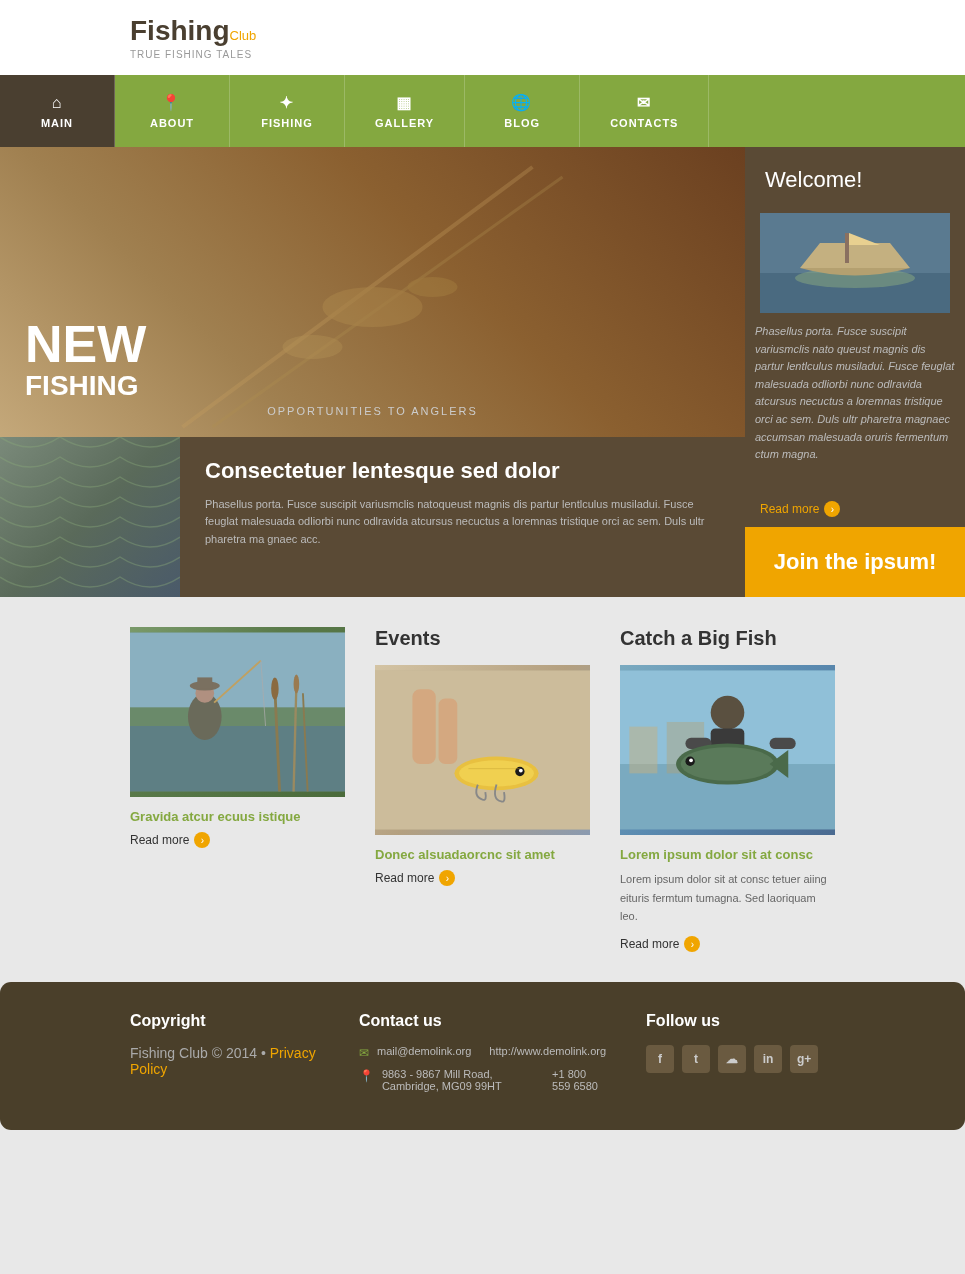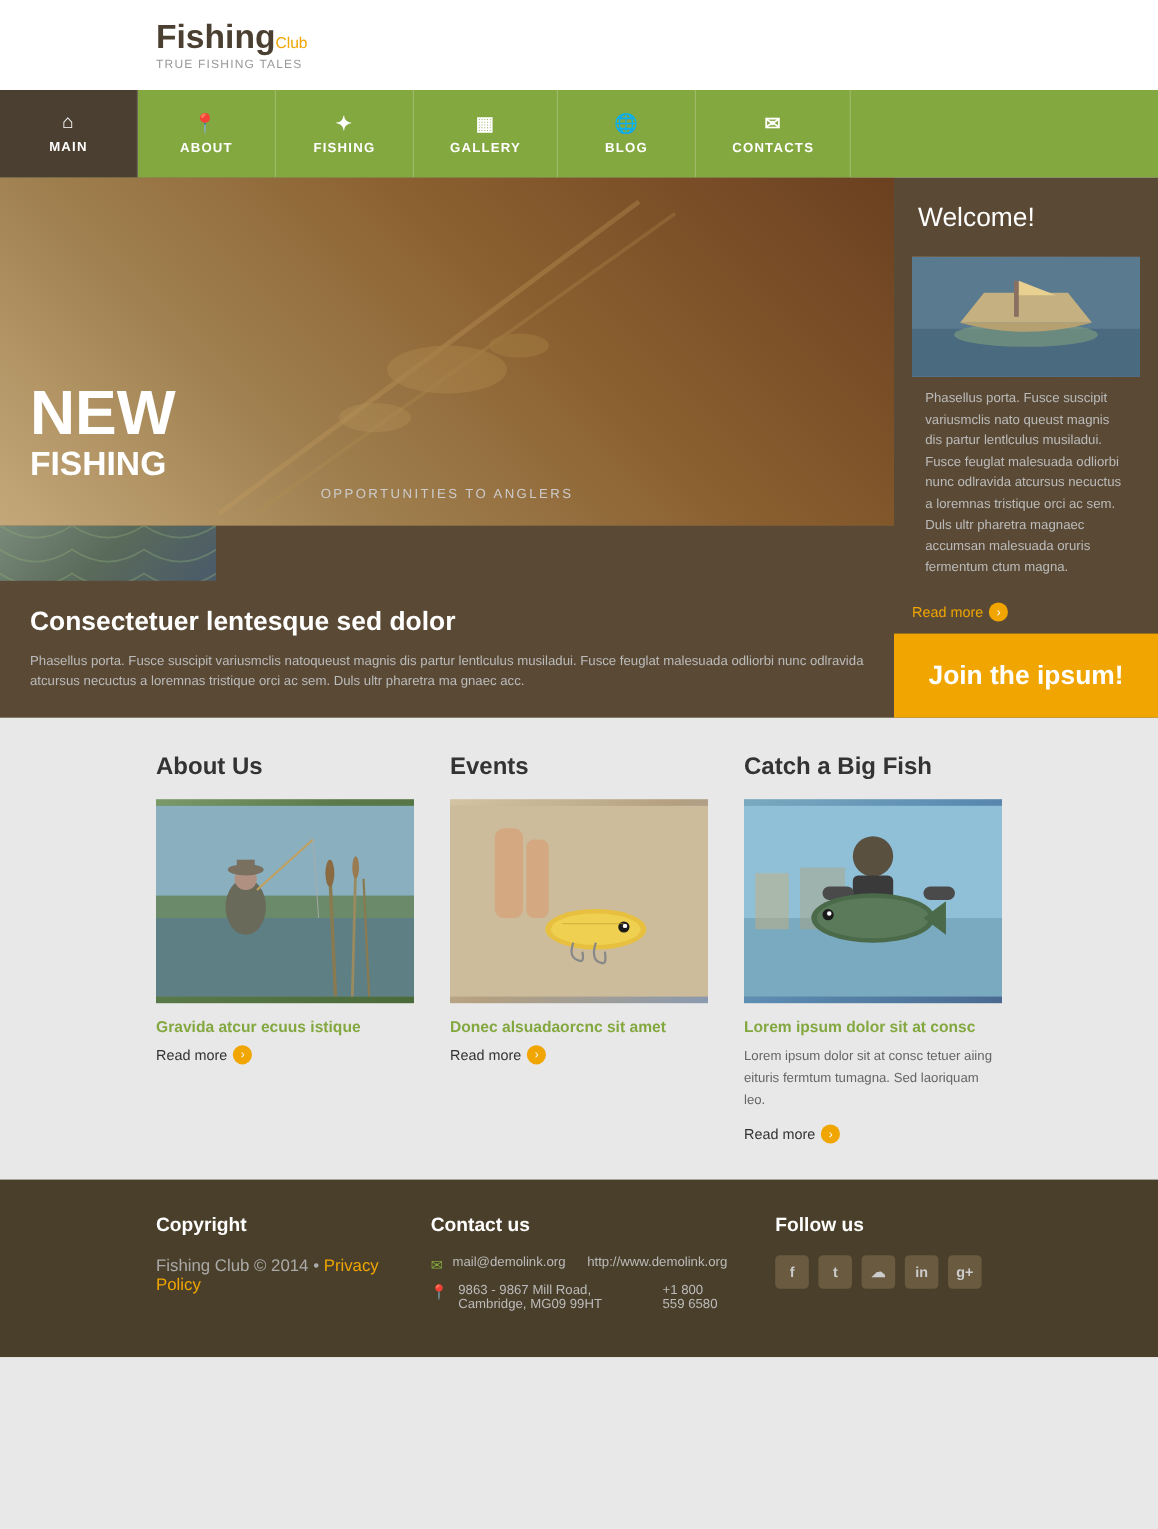--- a/index.html
+++ b/index.html
@@ -21,52 +21,52 @@
     .main-wrapper { max-width: 965px; margin: 0 auto; }
 
     
     .hero { display: flex; height: 450px; margin: 0; }
     .hero-left { flex: 1; background: #6b5a3e; position: relative; overflow: hidden; }
     .hero-image-area { width: 100%; height: 290px; background: linear-gradient(135deg, #8b7355 0%, #a0845c 30%, #6b5a3e 70%, #5a4a30 100%); position: relative; overflow: hidden; }
     .hero-text-overlay { position: absolute; bottom: 0; left: 0; right: 0; padding: 20px 25px; }
     .hero-new { font-size: 52px; font-weight: 900; color: #fff; line-height: 1; }
     .hero-fishing { font-size: 28px; font-weight: bold; color: #fff; }
     .hero-sub { font-size: 11px; color: #ccc; letter-spacing: 2px; margin-top: 3px; text-align: center; }
-    .hero-bottom { background: #5a4a35; display: flex; height: 160px; flex-direction: column; }
+    .hero-bottom { background: #5a4a35; display: flex; height: 160px; }
     .hero-bottom-img { width: 180px; background: linear-gradient(135deg, #7a8a6a, #5a6a4a, #8a7a5a); overflow: hidden; }
     .hero-bottom-content { flex: 1; padding: 20px 25px; }
     .hero-bottom-title { font-size: 22px; font-weight: bold; color: #fff; line-height: 1.3; margin-bottom: 10px; }
     .hero-bottom-text { font-size: 11px; color: #bbb; line-height: 1.6; }
 
     
     .hero-right { width: 220px; background: #5a4a35; display: flex; flex-direction: column; }
     .welcome-header { padding: 20px; }
     .welcome-title { font-size: 22px; font-weight: normal; color: #fff; }
-    .welcome-text { padding: 0 26px; font-size: 11px; color: #bbb; line-height: 1.6; flex: 1; }
+    .welcome-text { padding: 0 10px; font-size: 11px; color: #bbb; line-height: 1.6; flex: 1; font-style: italic; }
     .read-more-link { padding: 10px 15px; display: flex; align-items: center; gap: 5px; color: #f0a500; font-size: 12px; cursor: pointer; }
     .read-more-icon { width: 16px; height: 16px; background: #f0a500; border-radius: 50%; display: inline-flex; align-items: center; justify-content: center; color: #fff; font-size: 10px; }
     .join-btn { background: #f0a500; color: #fff; text-align: center; padding: 22px 10px; font-size: 22px; font-weight: bold; cursor: pointer; }
 
     
     .sections { padding: 30px 130px; background: #e8e8e8; }
     .sections-grid { display: grid; grid-template-columns: 1fr 1fr 1fr; gap: 30px; }
     .section-title { font-size: 20px; font-weight: bold; color: #333; margin-bottom: 15px; }
     .section-img { width: 100%; height: 170px; background: #aaa; margin-bottom: 12px; overflow: hidden; }
     .section-link { color: #84a840; font-size: 13px; font-weight: bold; margin-bottom: 8px; cursor: pointer; }
     .section-text { font-size: 11px; color: #666; line-height: 1.7; margin-bottom: 10px; }
     .section-read-more { display: flex; align-items: center; gap: 5px; color: #333; font-size: 12px; cursor: pointer; }
     .section-read-more-icon { width: 16px; height: 16px; background: #f0a500; border-radius: 50%; display: inline-flex; align-items: center; justify-content: center; color: #fff; font-size: 10px; }
 
     
     .img-fisherman { background: linear-gradient(135deg, #7a9a6a 0%, #5a7a4a 40%, #4a6a3a 100%); position: relative; }
     .img-lure { background: linear-gradient(135deg, #d4c4a4, #b4a080, #8a9ab0); }
     .img-man-fish { background: linear-gradient(135deg, #7aaac0, #5a8ab0, #4a6a90); }
 
     
-    footer { background: #4a3f2a; color: #ccc; padding: 30px 130px; margin-top: 0; }
+    footer { background: #4a3f2a; color: #ccc; padding: 30px 130px; margin-top: 0; border-radius: 11px; }
     .footer-grid { display: grid; grid-template-columns: 1fr 1fr 1fr; gap: 40px; }
     .footer-title { font-size: 16px; font-weight: bold; color: #fff; margin-bottom: 15px; }
     .footer-text { font-size: 14px; color: #aaa; }
     .footer-link { color: #f0a500; text-decoration: none; cursor: pointer; }
     .footer-contact-row { display: flex; align-items: flex-start; gap: 8px; margin-bottom: 8px; font-size: 11px; color: #bbb; }
     .footer-contact-icon { color: #84a840; font-size: 12px; margin-top: 1px; }
     .social-icons { display: flex; gap: 8px; margin-top: 5px; }
     .social-btn { width: 28px; height: 28px; border-radius: 4px; background: #6a5a40; display: flex; align-items: center; justify-content: center; color: #ccc; font-size: 12px; cursor: pointer; font-weight: bold; }
     .nav-bar { background: #84a840; display: flex; }
 
@@ -190,21 +190,20 @@
         <span class="read-more-icon">›</span>
       </div>
       <div class="join-btn">Join the ipsum!</div>
     </div>
   </div>
 
   <div class="sections">
     <div class="sections-grid">
 
       <div>
-        <div class="section-title">About Us</div>
         <div class="section-img img-fisherman">
           <svg width="100%" height="170" viewBox="0 0 230 170" xmlns="http://www.w3.org/2000/svg">
             <rect width="230" height="170" fill="#6a8a6a"></rect>
 
             <rect width="230" height="80" fill="#8ab0c0"></rect>
 
             <rect y="100" width="230" height="70" fill="#5a7a90" opacity="0.7"></rect>
 
             <line x1="160" y1="170" x2="155" y2="60" stroke="#8a7a50" stroke-width="3"></line>
             <line x1="175" y1="170" x2="178" y2="55" stroke="#9a8a60" stroke-width="2.5"></line>

